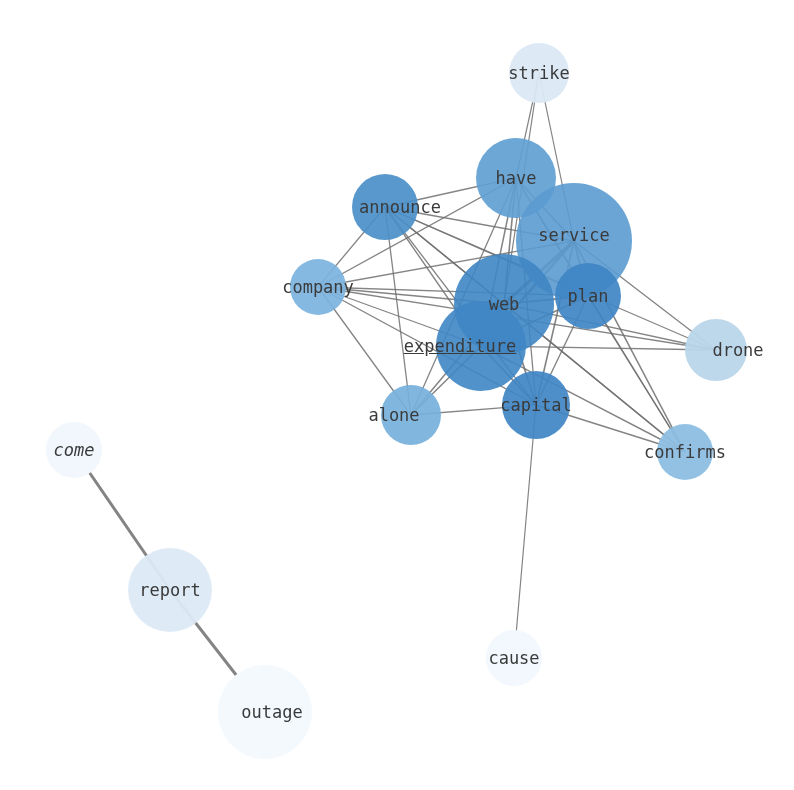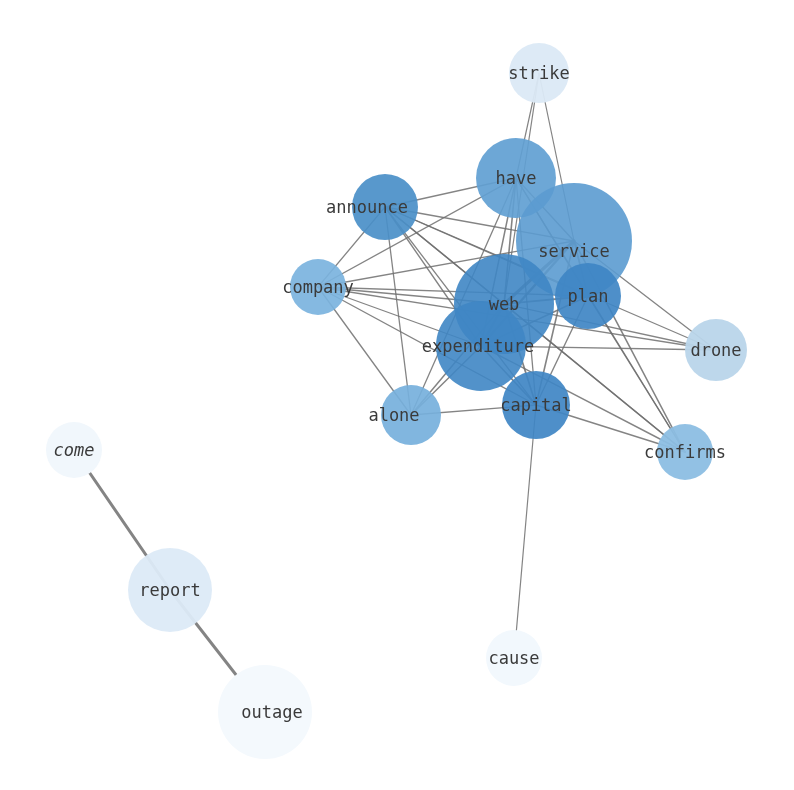--- a/index.html
+++ b/index.html
@@ -90,27 +90,27 @@
       <circle cx="411" cy="415" r="30" fill="#76b0dc" fill-opacity="0.92" stroke="none"></circle>
       <circle cx="685" cy="452" r="28" fill="#8cbee3" fill-opacity="0.95" stroke="none"></circle>
       <circle cx="514" cy="658" r="28" fill="#f2f8fd" fill-opacity="1" stroke="none"></circle>
       <circle cx="74" cy="450" r="28" fill="#f1f7fc" fill-opacity="1" stroke="none"></circle>
       <circle cx="170" cy="590" r="42" fill="#dceaf7" fill-opacity="0.95" stroke="none"></circle>
       <circle cx="265" cy="712" r="47" fill="#f4f9fd" fill-opacity="1" stroke="none"></circle>
     </svg>
   <div id="label-layer">
       <div class="node-label" style="left: 539px; top: 73px;">strike</div>
       <div class="node-label" style="left: 516px; top: 178px;">have</div>
-      <div class="node-label" style="left: 367px; top: 207px;">announce</div>
-      <div class="node-label" style="left: 574px; top: 251px;">service</div>
+      <div class="node-label" style="left: 400px; top: 207px;">announce</div>
+      <div class="node-label" style="left: 574px; top: 235px;">service</div>
       <div class="node-label" style="left: 318px; top: 287px;">company</div>
       <div class="node-label" style="left: 588px; top: 296px;">plan</div>
       <div class="node-label" style="left: 504px; top: 304px;">web</div>
-      <div class="node-label" style="left: 716px; top: 350px;">drone</div>
-      <div class="node-label" style="left: 478px; top: 346px;">expenditure</div>
+      <div class="node-label" style="left: 738px; top: 350px;">drone</div>
+      <div class="node-label" style="left: 460px; top: 346px; text-decoration: underline;">expenditure</div>
       <div class="node-label" style="left: 536px; top: 405px;">capital</div>
       <div class="node-label" style="left: 394px; top: 415px;">alone</div>
       <div class="node-label" style="left: 685px; top: 452px;">confirms</div>
       <div class="node-label" style="left: 514px; top: 658px;">cause</div>
       <div class="node-label" style="left: 74px; top: 450px; font-style: italic;">come</div>
       <div class="node-label" style="left: 170px; top: 590px;">report</div>
       <div class="node-label" style="left: 265px; top: 712px; margin-left: 7px;">outage</div>
     </div>
 </div>
 

